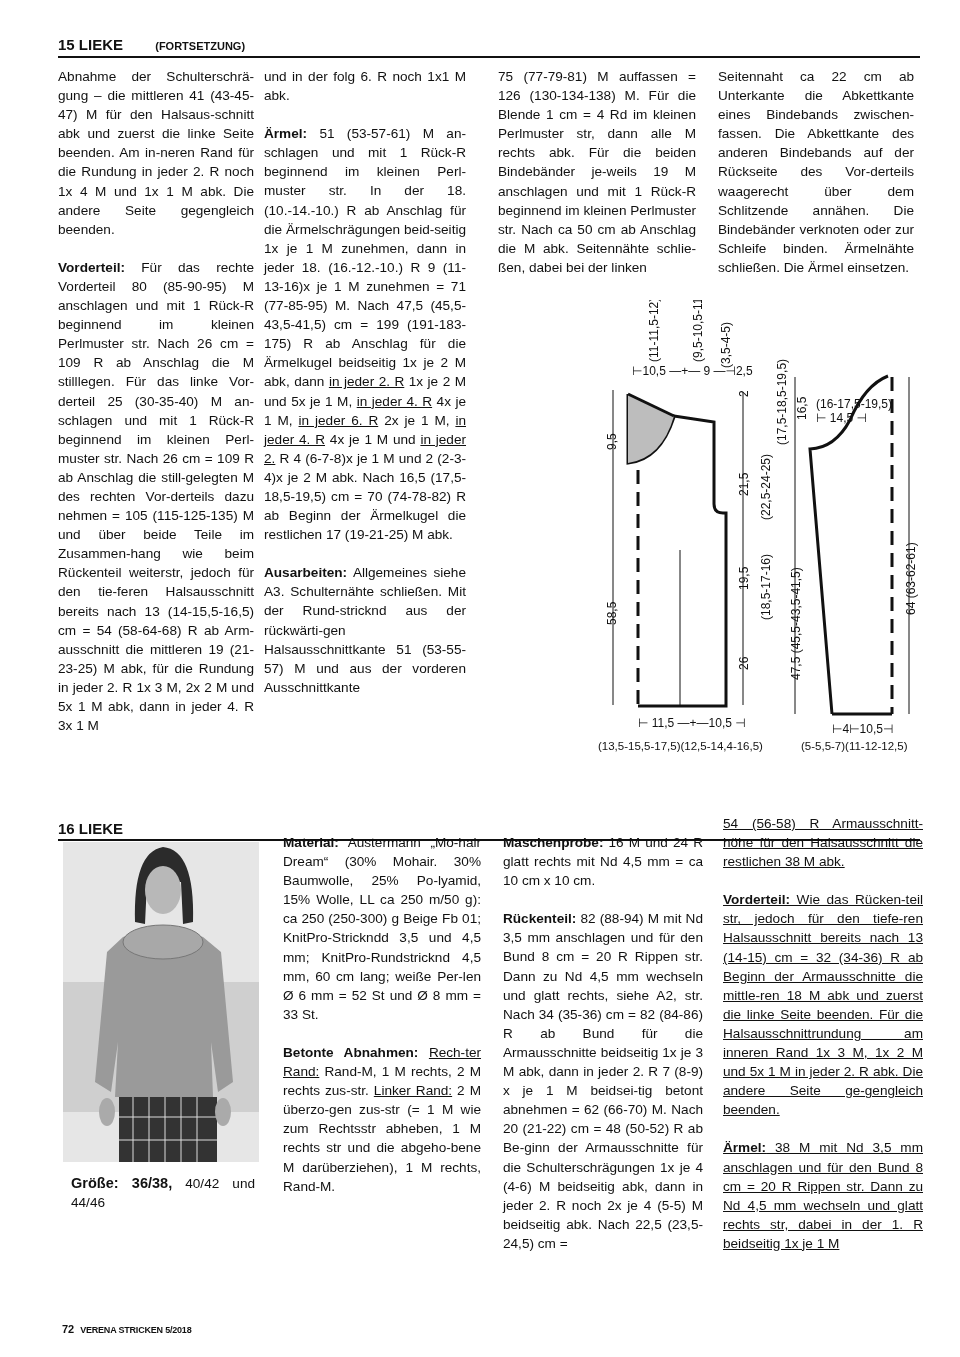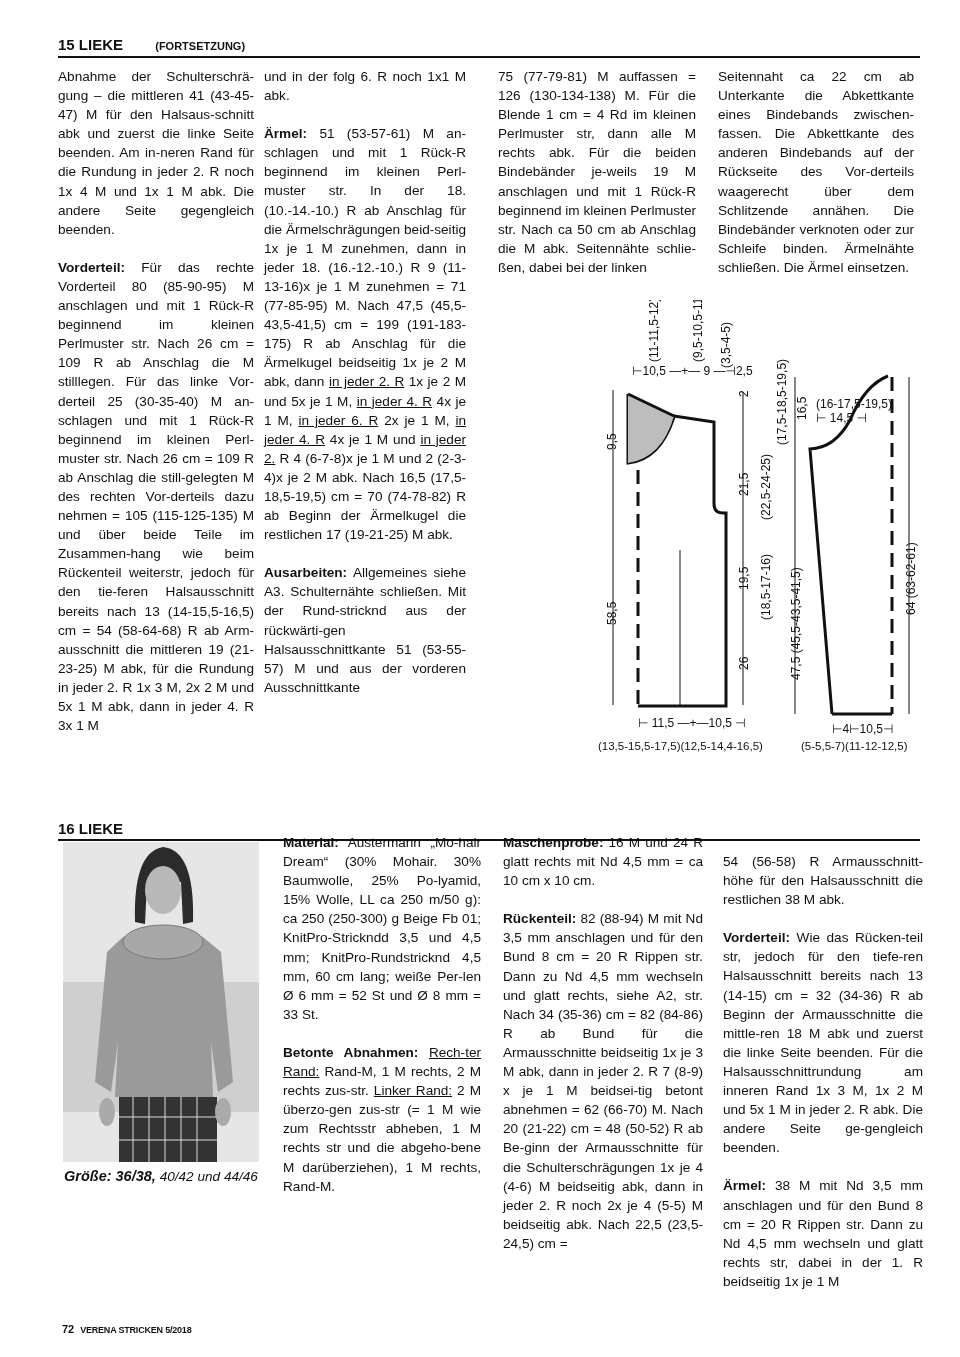--- a/index.html
+++ b/index.html
@@ -122,34 +122,34 @@
       <line x1="56" y1="275" x2="154" y2="275"></line>
         <line x1="56" y1="298" x2="154" y2="298"></line>
     </g>
 
     <ellipse cx="44" cy="270" rx="8" ry="14" fill="#aaa"></ellipse>
     <ellipse cx="160" cy="270" rx="8" ry="14" fill="#aaa"></ellipse>
   </svg>
 </div>
 
 <div class="col" style="left:63px; top:1166px; width:200px;">
-  <p style="margin:1px;font-style:italic;"><b style="font-size:14.5px;">Größe: 36/38,</b><span> 40/42 und 44/46</span></p>
+  <p style="margin:8px;"><b style="font-size:14.5px;">Größe: 36/38,</b><span> 40/42 und 44/46</span></p>
 </div>
 
 <div class="col" style="left:283px; top:833px; width:198px;">
   <p><b>Material:</b><span> Austermann „Mo-hair Dream“ (30% Mohair. 30% Baumwolle, 25% Po-lyamid, 15% Wolle, LL ca 250 m/50 g): ca 250 (250-300) g Beige Fb 01; KnitPro-Strickndd 3,5 und 4,5 mm; KnitPro-Rundstricknd 4,5 mm, 60 cm lang; weiße Per-len Ø 6 mm = 52 St und Ø 8 mm = 33 St.</span></p>
   <p><b>Betonte Abnahmen:</b> <u>Rech-ter Rand:</u><span> Rand-M, 1 M rechts, 2 M rechts zus-str. </span><u>Linker Rand:</u><span> 2 M überzo-gen zus-str (= 1 M wie zum Rechtsstr abheben, 1 M rechts str und die abgeho-bene M darüberziehen), 1 M rechts, Rand-M.</span></p>
 </div>
 
 <div class="col" style="left:503px; top:833px; width:200px;">
   <p><b>Maschenprobe:</b><span> 16 M und 24 R glatt rechts mit Nd 4,5 mm = ca 10 cm x 10 cm.</span></p>
   <p><b>Rückenteil:</b><span> 82 (88-94) M mit Nd 3,5 mm anschlagen und für den Bund 8 cm = 20 R Rippen str. Dann zu Nd 4,5 mm wechseln und glatt rechts, siehe A2, str. Nach 34 (35-36) cm = 82 (84-86) R ab Bund für die Armausschnitte beidseitig 1x je 3 M abk, dann in jeder 2. R 7 (8-9) x je 1 M beidsei-tig betont abnehmen = 62 (66-70) M. Nach 20 (21-22) cm = 48 (50-52) R ab Be-ginn der Armausschnitte für die Schulterschrägungen 1x je 4 (4-6) M beidseitig abk, dann in jeder 2. R noch 2x je 4 (5-5) M beidseitig abk. Nach 22,5 (23,5-24,5) cm =</span></p>
 </div>
 
-<div class="col" style="left:723px; top:852px; width:200px;">
+<div class="col" style="left:723px; top:814px; width:200px;text-decoration:underline;">
   <p>54 (56-58) R Armausschnitt-höhe für den Halsausschnitt die restlichen 38 M abk.</p>
   <p><b>Vorderteil:</b><span> Wie das Rücken-teil str, jedoch für den tiefe-ren Halsausschnitt bereits nach 13 (14-15) cm = 32 (34-36) R ab Beginn der Armausschnitte die mittle-ren 18 M abk und zuerst die linke Seite beenden. Für die Halsausschnittrundung am inneren Rand 1x 3 M, 1x 2 M und 5x 1 M in jeder 2. R abk. Die andere Seite ge-gengleich beenden.</span></p>
   <p><b>Ärmel:</b><span> 38 M mit Nd 3,5 mm anschlagen und für den Bund 8 cm = 20 R Rippen str. Dann zu Nd 4,5 mm wechseln und glatt rechts str, dabei in der 1. R beidseitig 1x je 1 M</span></p>
 </div>
 
 <div class="footer">
   <span class="num">72</span>
   <span>VERENA STRICKEN 5/2018</span>
 </div>
 

